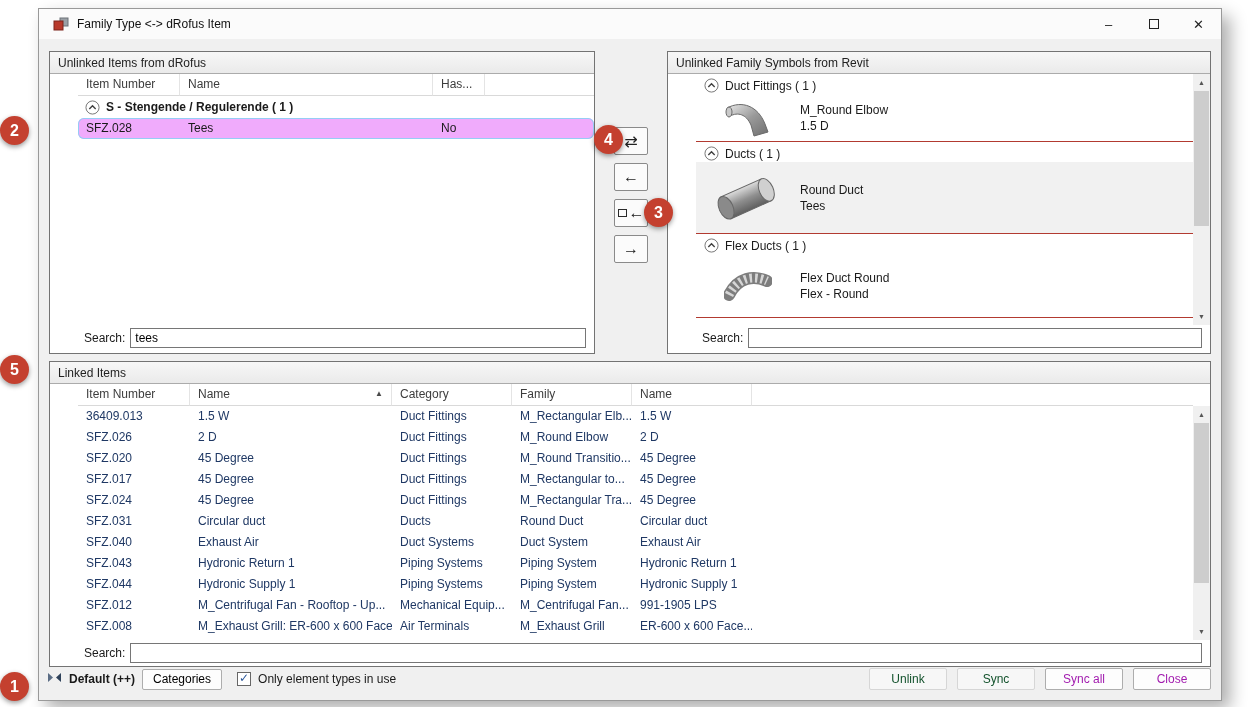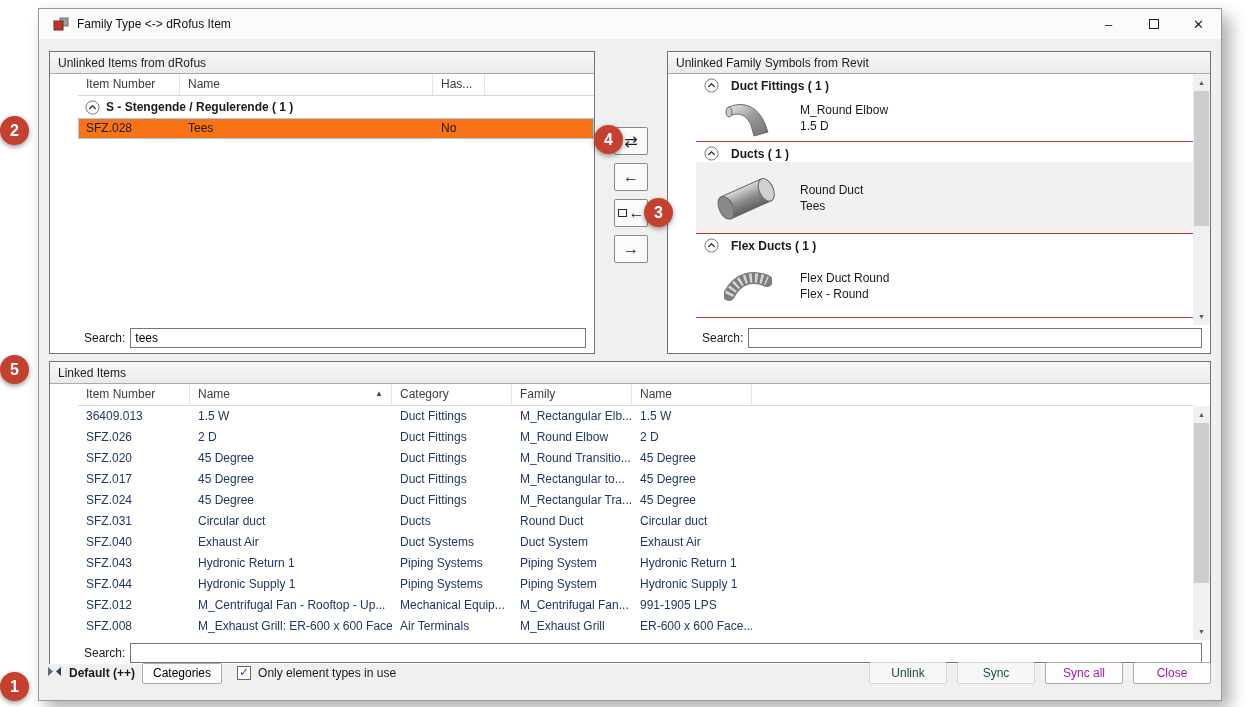--- a/index.html
+++ b/index.html
@@ -36,56 +36,56 @@
   .linked-grid { display:grid; grid-template-columns:112px 202px 120px 120px 120px 1fr; }
   .th { height:22px; line-height:21px; padding:0 8px; color:#3d3d3d; background:#fff;
         border-right:1px solid #e4e4e4; border-bottom:1px solid #d9d9d9;
         white-space:nowrap; overflow:hidden; position:relative; }
   .th-filler { border-right:none; }
   .sort-icon { position:absolute; right:8px; top:6px; font-size:8px; color:#4a4a4a; line-height:1; }
   .trow { height:21px; line-height:21px; }
   .tcell { padding:0 8px; white-space:nowrap; overflow:hidden; }
   .linked-body .tcell { color:#1f3864; }
   .group-row { height:22px; display:flex; align-items:center; gap:6px; padding-left:7px; font-weight:bold; }
-  .selected { background:#f97316; box-shadow:inset 0 0 0 1px #95cdf5; }
+  .selected { background:#f0abfc; box-shadow:inset 0 0 0 1px #95cdf5;border-radius:6px; }
 
   
   .searchbar { position:absolute; left:6px; right:8px; bottom:5px; display:flex; align-items:center; gap:5px; }
   .search-input { flex:1; height:20px; border:1px solid #767676; padding:0 4px; font:inherit; background:#fff; }
 
   
   .transfer { position:absolute; left:575px; top:118px; width:34px; display:flex; flex-direction:column; gap:8px; }
   .tbtn { width:34px; height:28px; border:1px solid #8a8a8a; background:#fbfbfb; border-radius:2px;
           display:flex; align-items:center; justify-content:center; gap:2px;
           font-size:16px; color:#222; padding:0; font-family:inherit; }
   .mini-box { width:9px; height:8px; border:1.4px solid #2a2a2a; display:inline-block; }
 
   
   .revit-list { position:absolute; top:0; left:0; right:17px; bottom:28px; overflow:hidden; background:#fff; }
-  .rgroup-header { height:20px; display:flex; align-items:center; gap:12px; padding:3px 0 0 8px; font-weight:bold; }
+  .rgroup-header { height:20px; display:flex; align-items:center; gap:6px; padding:3px 0 0 8px; font-weight:normal; }
   .ritem { display:flex; align-items:center; border-bottom:1px solid #b23a30; }
   .ritem.highlighted { background:#f1f1f1; }
   .ritem-icon { width:104px; display:flex; justify-content:center; align-items:center; }
   .ritem-line { line-height:16px; }
 
   
   .scrollbar { position:absolute; width:17px; background:#f0f0f0; display:flex; flex-direction:column; }
   .sb-right  { right:0; top:0; bottom:28px; }
   .sb-linked { right:0; top:22px; bottom:26px; }
   .sb-btn { height:17px; display:flex; align-items:center; justify-content:center; font-size:7px; color:#565656; }
   .sb-track { flex:1; position:relative; }
   .sb-thumb { position:absolute; left:1px; right:1px; background:#cdcdcd; }
   .thumb-tall  { top:0; height:62%; }
   .thumb-long  { top:0; height:80%; }
 
   .linked-thead { position:absolute; top:0; left:0; right:17px; }
   .linked-body  { position:absolute; top:22px; left:0; right:17px; bottom:26px; overflow:hidden; background:#fff; }
 
   
-  .footer { position:absolute; left:0; right:0; bottom:18px; height:18px; display:flex; align-items:center;
+  .footer { position:absolute; left:0; right:0; bottom:12px; height:18px; display:flex; align-items:center;
             padding:0 8px; gap:12px; background:#f0f0f0; }
   .footer-left { display:flex; align-items:center; gap:7px; flex:1; }
   .default-label { font-weight:bold; }
   .cat-btn { height:21px; border:1px solid #adadad; background:#fdfdfd; padding:0 10px; font:inherit; border-radius:2px; }
   .checkbox { width:14px; height:14px; border:1px solid #666; background:#fff;
               display:flex; align-items:center; justify-content:center; margin-left:8px; }
   .checkmark { font-size:12px; color:#2b579a; font-weight:bold; line-height:1; transform:translateY(-1px); }
   .footer-actions { display:flex; gap:10px; margin-right:2px; }
   .fbtn { min-width:78px; height:22px; border:1px solid #adadad; background:#fdfdfd; font:inherit; border-radius:2px; color:#a21caf; }
   .fbtn.disabled { color:#14532d; border-color:#d6d6d6; background:#f7f7f7; }

